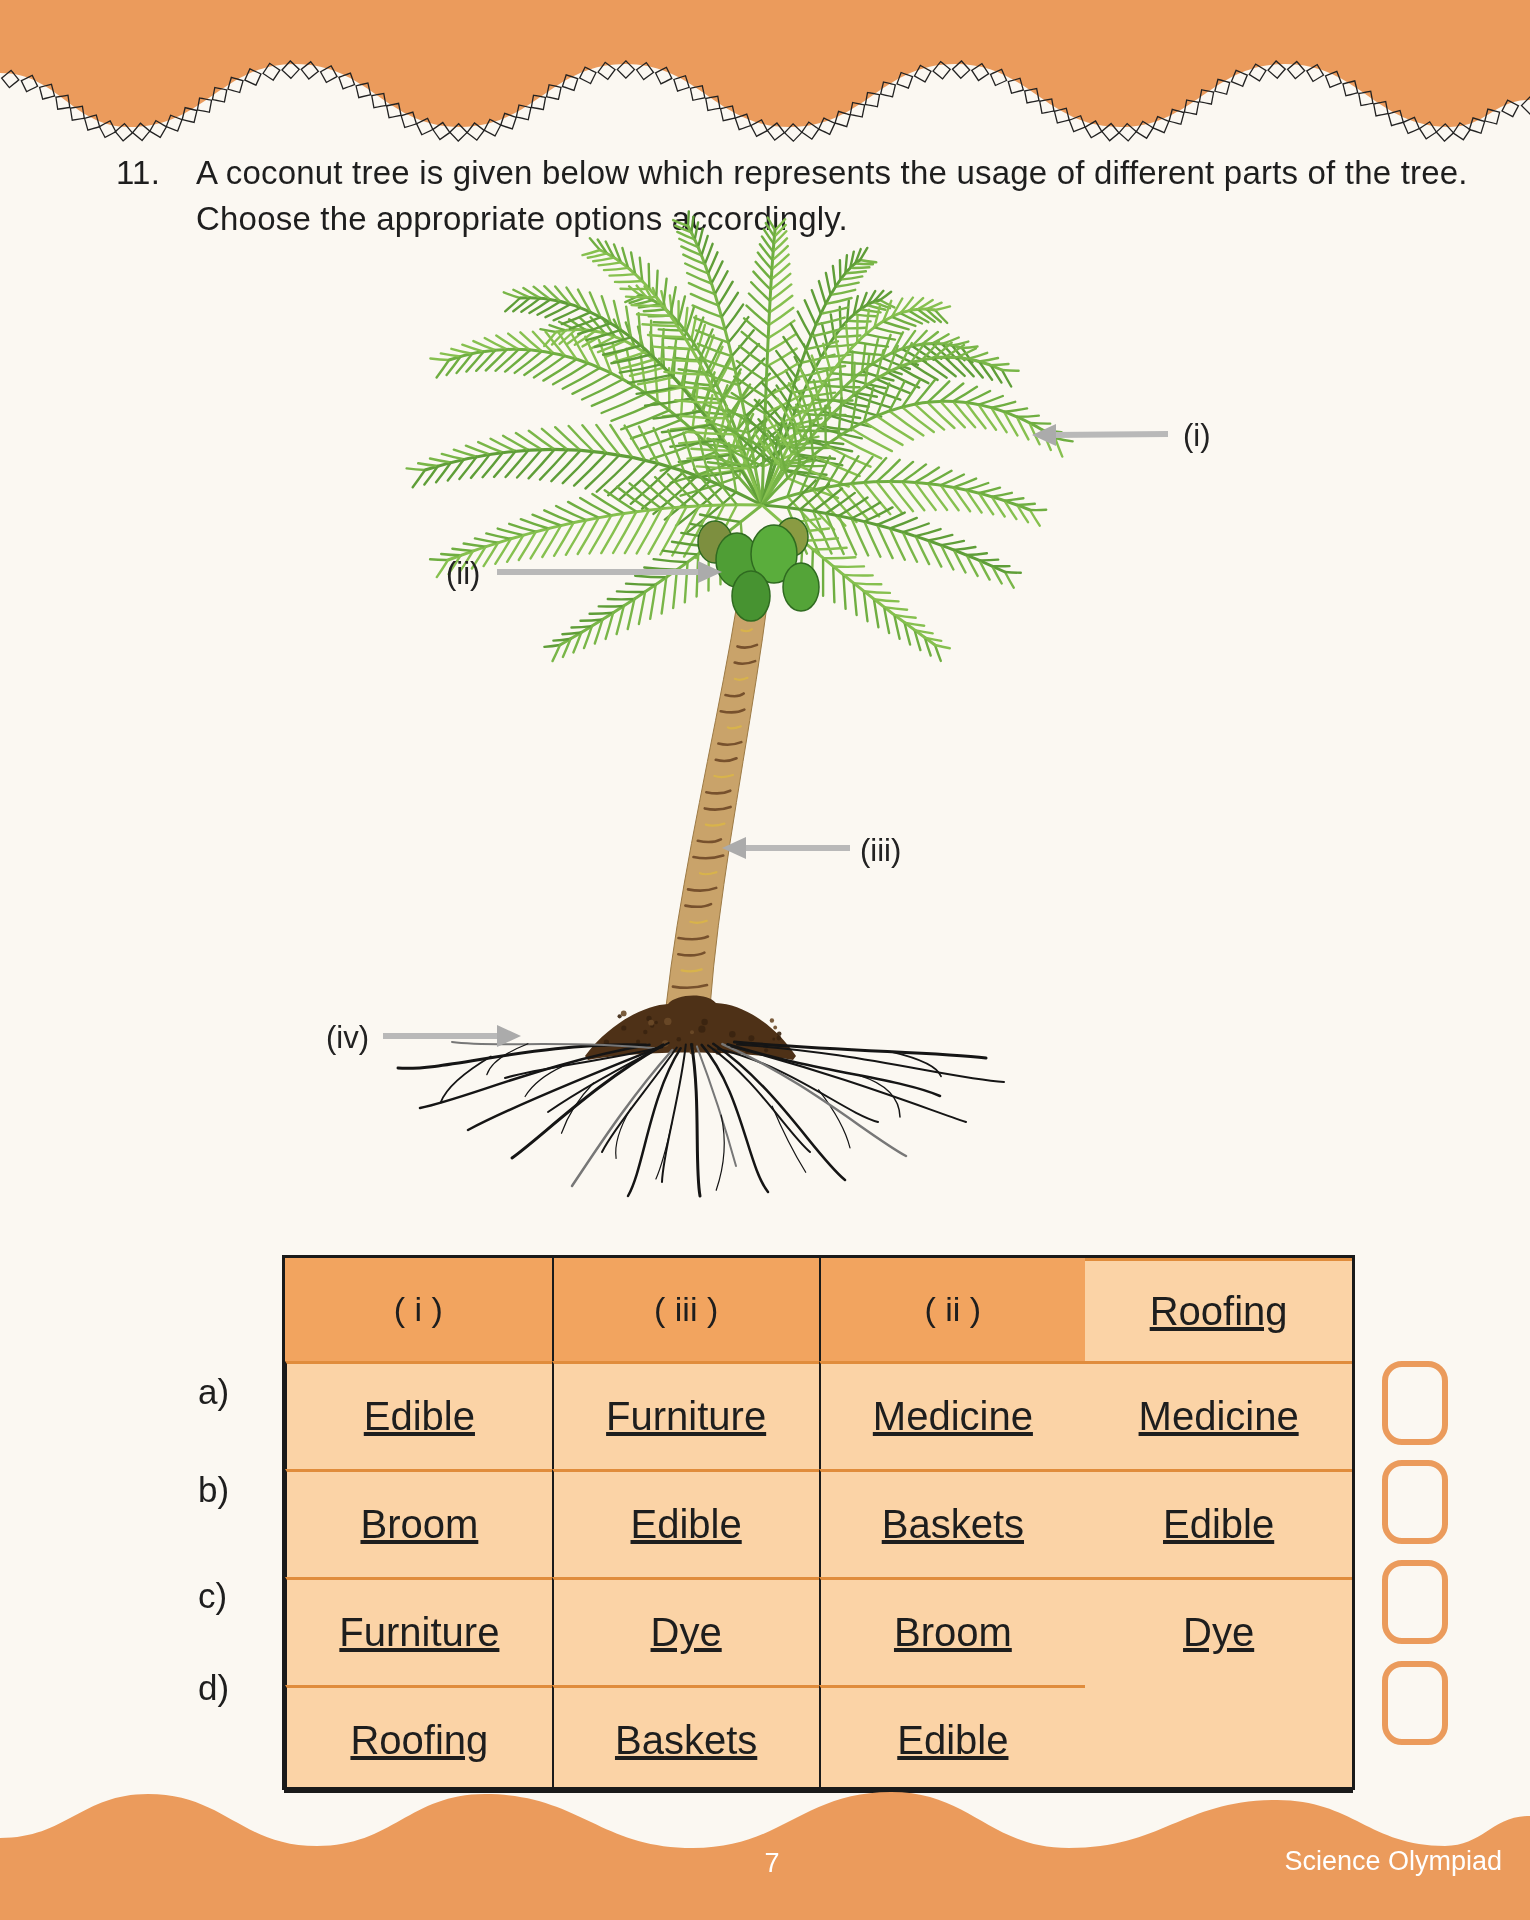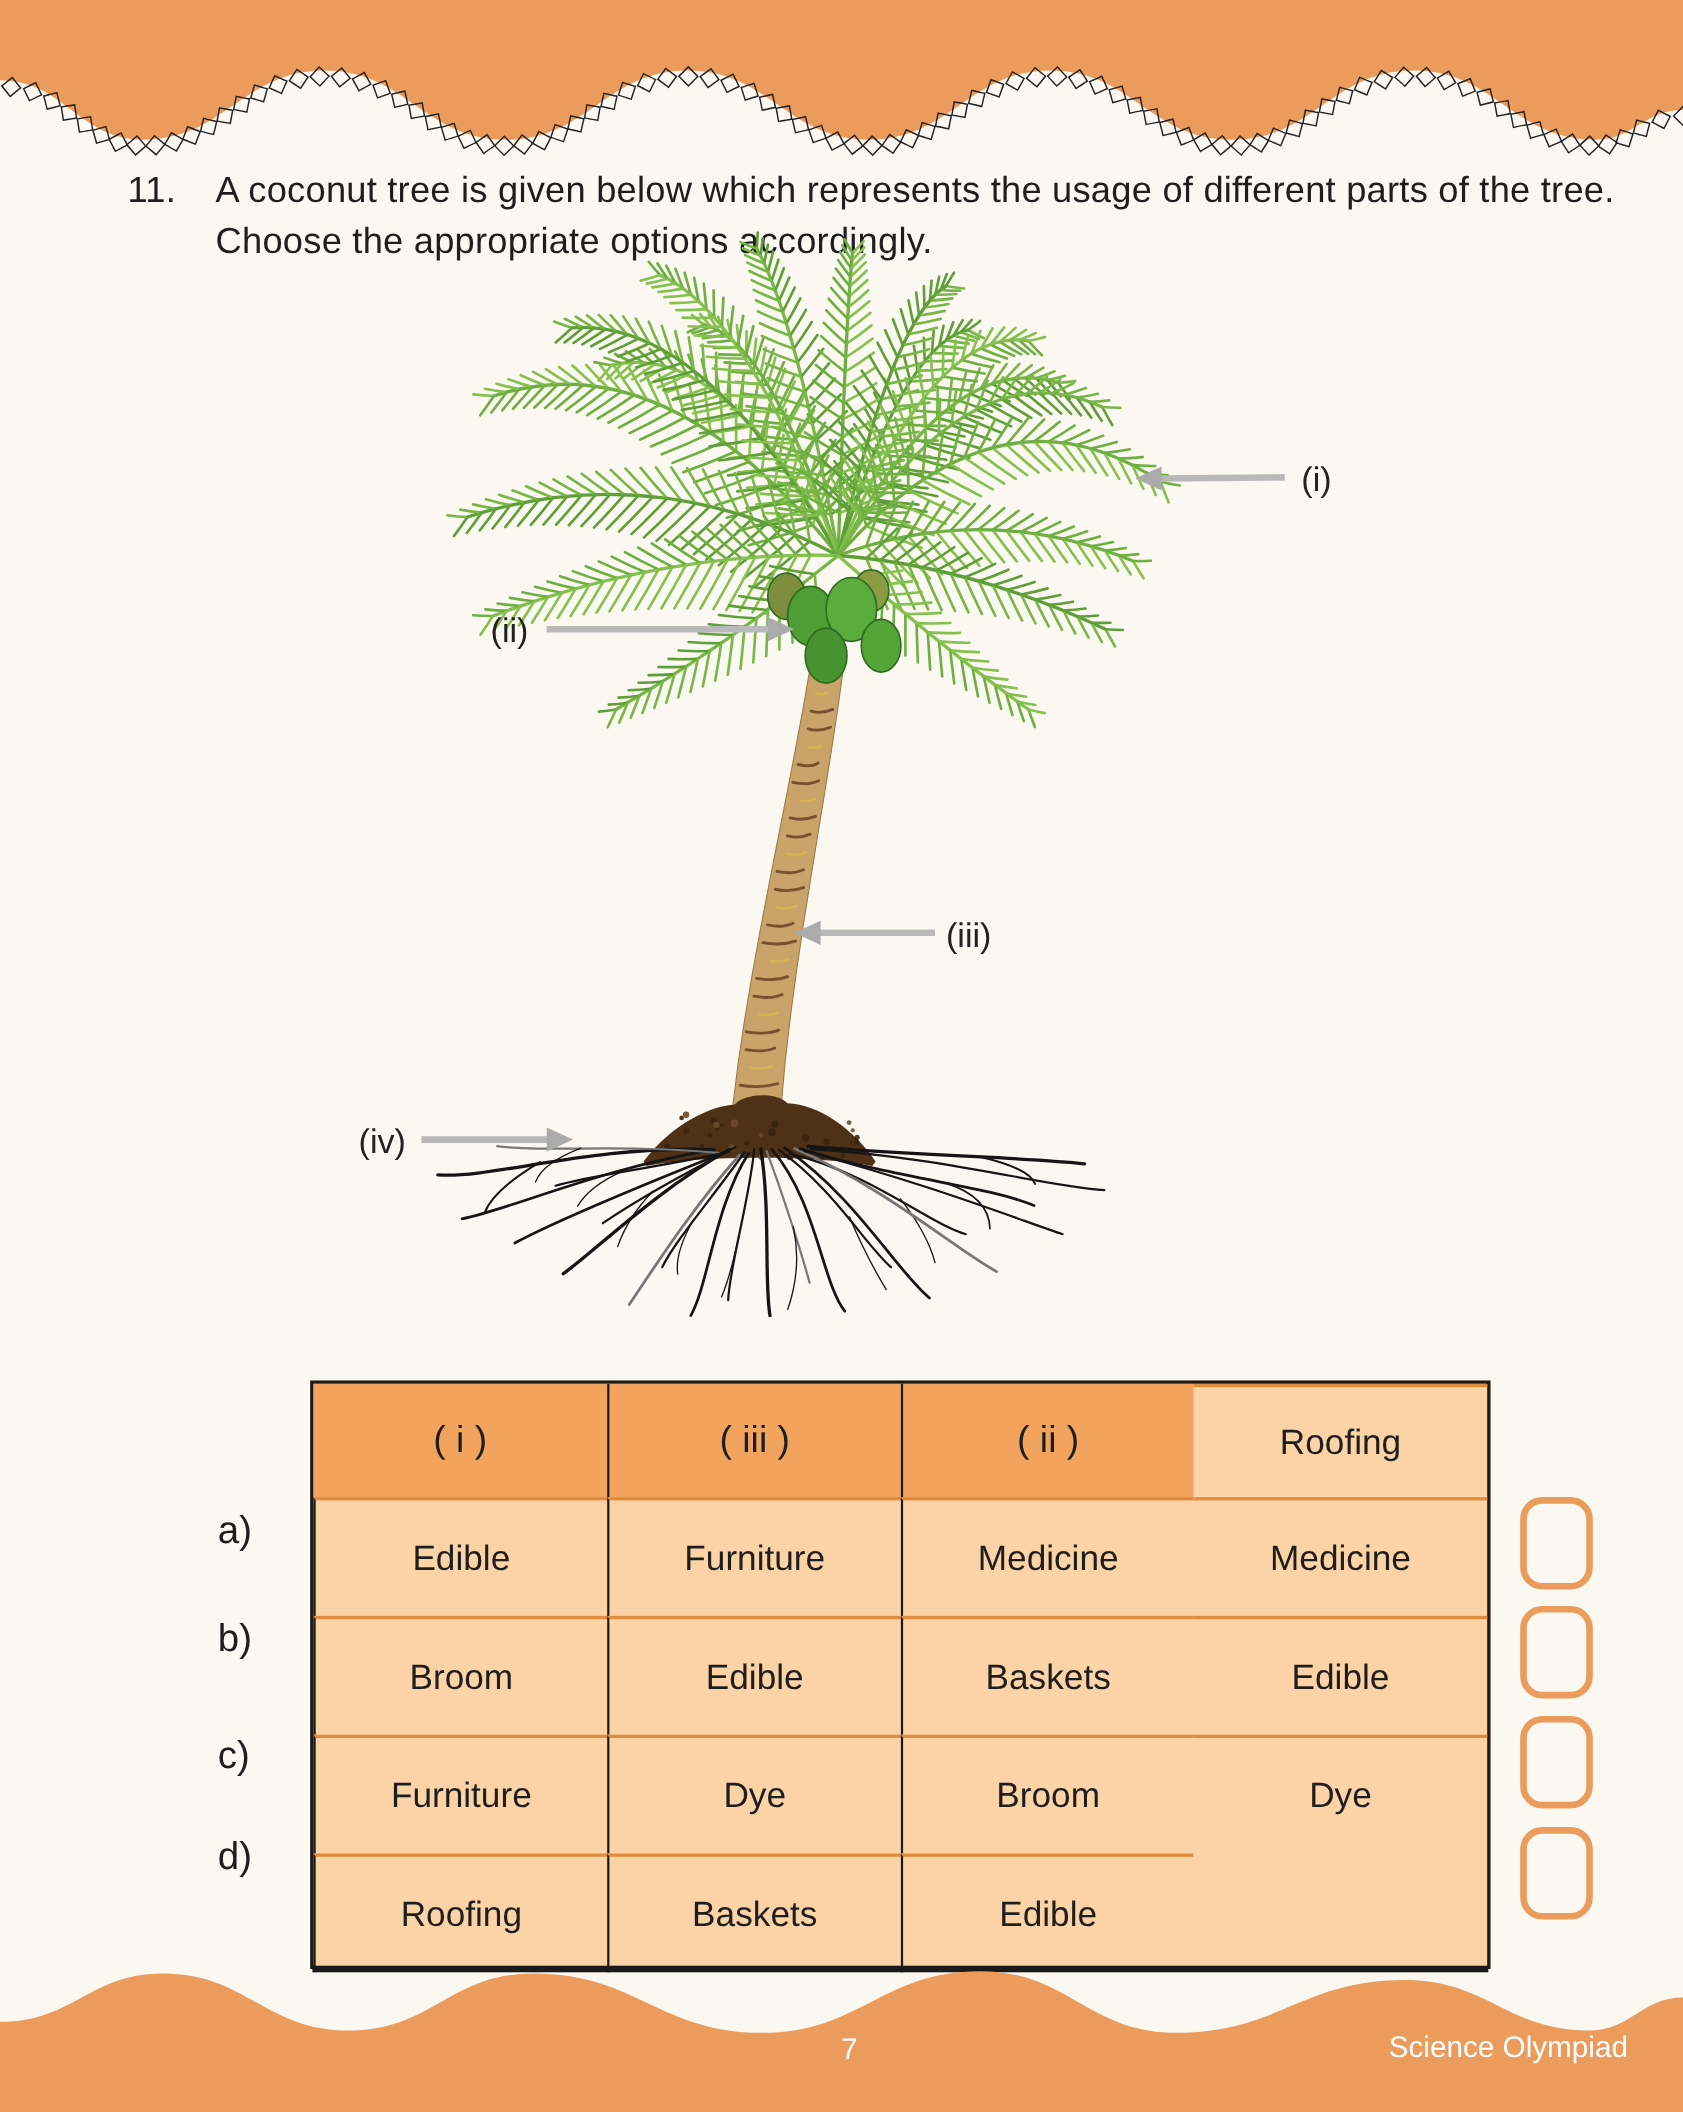--- a/index.html
+++ b/index.html
@@ -18,31 +18,31 @@
 
   .figure-svg{position:absolute;left:0;top:200px;pointer-events:none;}
 
   .utable{position:absolute;left:282px;top:1255px;width:1073px;height:535px;
           display:grid;grid-template-columns:repeat(4,1fr);
           grid-template-rows:103px repeat(4,108px);
           border:3px solid #1A1A1A;box-sizing:border-box;background:#FBD3A6;
           box-shadow:0 5px 0 -2px #1A1A1A;}
   .hcell{background:#F2A45F;display:flex;align-items:center;justify-content:center;
          font-size:34px;}
-  .cell{display:flex;align-items:center;justify-content:center;font-size:32px;
-        border-top:3px solid #E08C3C;}
+  .cell{display:flex;align-items:center;justify-content:center;font-size:40px;
+        border-top:3px solid #E08C3C;text-decoration:underline;}
   .colb{border-left:2px solid #1A1A1A;}
 
   .rowlabel{position:absolute;left:198px;width:70px;font-size:35px;}
   .answer-box{position:absolute;left:1382px;width:66px;height:84px;box-sizing:border-box;
               border:6px solid #EB9B5C;border-radius:20px;background:transparent;}
 
   .footer-text{position:absolute;color:#FFFFFF;font-size:27px;z-index:3;}
   #pagenum{left:752px;top:1848px;width:40px;text-align:center;}
-  #brand{right:50px;top:1846px;}
+  #brand{right:28px;top:1846px;}
 </style>
 </head>
 <body>
 
 <div id="page">
 
   <svg class="band-top" width="1530" height="175" viewBox="0 0 1530 175">
     <path id="topFill" fill="#EB9B5C" d="M 0 73 C 58.5 73 71.5 127 130 127 C 204.25 127 220.75 64 295 64 C 369.25 64 385.75 127 460 127 C 534.25 127 550.75 64 625 64 C 699.25 64 715.75 127 790 127 C 864.25 127 880.75 64 955 64 C 1029.25 64 1045.75 127 1120 127 C 1194.25 127 1210.75 64 1285 64 C 1359.25 64 1375.75 127 1450 127 C 1486 127 1494 100 1530 100 L 1530 0 L 0 0 Z"></path>
     <path id="trimPath" fill="none" d="M 0 85 C 58.5 85 71.5 139 130 139 C 204.25 139 220.75 76 295 76 C 369.25 76 385.75 139 460 139 C 534.25 139 550.75 76 625 76 C 699.25 76 715.75 139 790 139 C 864.25 139 880.75 76 955 76 C 1029.25 76 1045.75 139 1120 139 C 1194.25 139 1210.75 76 1285 76 C 1359.25 76 1375.75 139 1450 139 C 1486 139 1494 112 1530 112"></path>
     <text font-size="25" letter-spacing="-1" fill="#C8854D"><textPath id="trimTP" href="#trimPath">◇◇◇◇◇◇◇◇◇◇◇◇◇◇◇◇◇◇◇◇◇◇◇◇◇◇◇◇◇◇◇◇◇◇◇◇◇◇◇◇◇◇◇◇◇◇◇◇◇◇◇◇◇◇◇◇◇◇◇◇◇◇◇◇◇◇◇◇◇◇◇◇◇◇◇◇◇◇◇◇◇◇◇◇◇◇◇◇◇◇◇◇◇◇◇◇◇◇◇◇</textPath></text>

